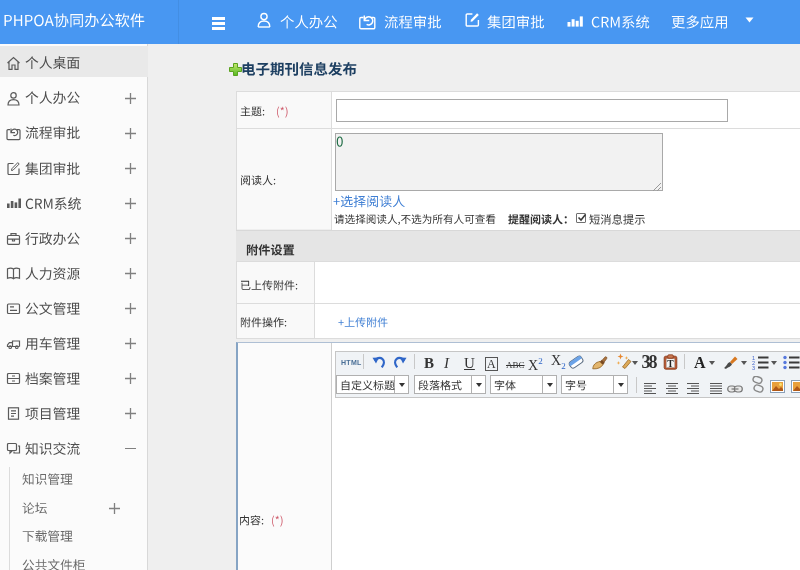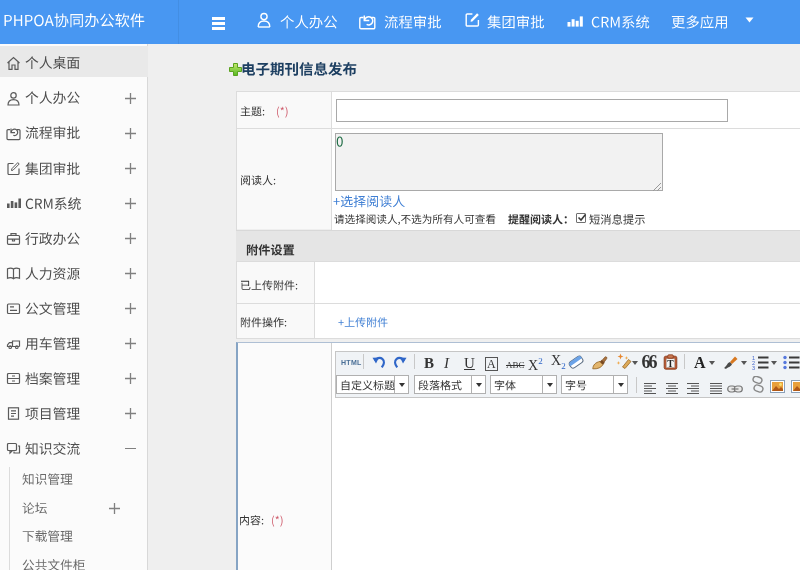--- a/index.html
+++ b/index.html
@@ -330,21 +330,21 @@
       <path d="M7.8 7.8 L9.8 5.8 L12.8 8.8 L10.8 10.8 Z" fill="#7a4a20"></path>
       <path d="M10.2 6.2 L12.8 3.2 A1.15 1.15 0 0 1 14.6 4.8 L12.2 8 Z" fill="#aa7440" stroke="#7a4a20" stroke-width="0.7"></path>
     </svg></div>
 <div class="tb1" style="left:616px; top:353px;"><svg width="16" height="17" viewBox="0 0 16 17">
       <path d="M6.5 16 L12.5 8.5 L15 10.5 L9 17.5 Z" fill="#ddaa58" stroke="#9a6a28" stroke-width="0.8" transform="translate(0,-2)"></path>
       <path d="M4.5 0.5 L5.3 2.7 L7.5 3.5 L5.3 4.3 L4.5 6.5 L3.7 4.3 L1.5 3.5 L3.7 2.7 Z" fill="#e88830"></path>
       <path d="M10.5 3 L11 4.4 L12.4 4.9 L11 5.4 L10.5 6.8 L10 5.4 L8.6 4.9 L10 4.4 Z" fill="#f0a848"></path>
       <path d="M2.5 8 L3 9.4 L4.4 9.9 L3 10.4 L2.5 11.8 L2 10.4 L0.6 9.9 L2 9.4 Z" fill="#f0a848"></path>
     </svg></div>
 <div class="tb1 caret" style="left:631.5px; top:361px;"></div>
-<div class="tb1 serif" style="left:641.5px; top:352px; font-size:18px; font-weight:bold; color:#333; letter-spacing:-2px;">66</div>
+<div class="tb1 serif" style="left:641.5px; top:352px; font-size:18px; font-weight:bold; color:#333; letter-spacing:-2px;">38</div>
 <div class="tb1" style="left:663px; top:354px;"><svg width="15" height="16" viewBox="0 0 15 16">
       <rect x="1.2" y="2.2" width="12.6" height="13" rx="1.6" fill="#b85731" stroke="#8a3d1e" stroke-width="0.9"></rect>
       <rect x="3.2" y="4.8" width="8.6" height="8.8" fill="#f5f5f5" stroke="#9a8a80" stroke-width="0.5"></rect>
       <rect x="4.7" y="0.8" width="5.6" height="3.4" rx="1.2" fill="#c97a54" stroke="#8a3d1e" stroke-width="0.8"></rect>
       <text x="7.5" y="12.6" text-anchor="middle" font-size="9.5" font-weight="bold" fill="#222" font-family="Liberation Serif">T</text>
     </svg></div>
 <div class="tb1" style="left:684px; top:354px;">
     <span class="vs"></span>
   </div>
 <div class="tb1 serif" style="left:694px; top:354px; font-size:16px; font-weight:bold; color:#222;">A</div>

